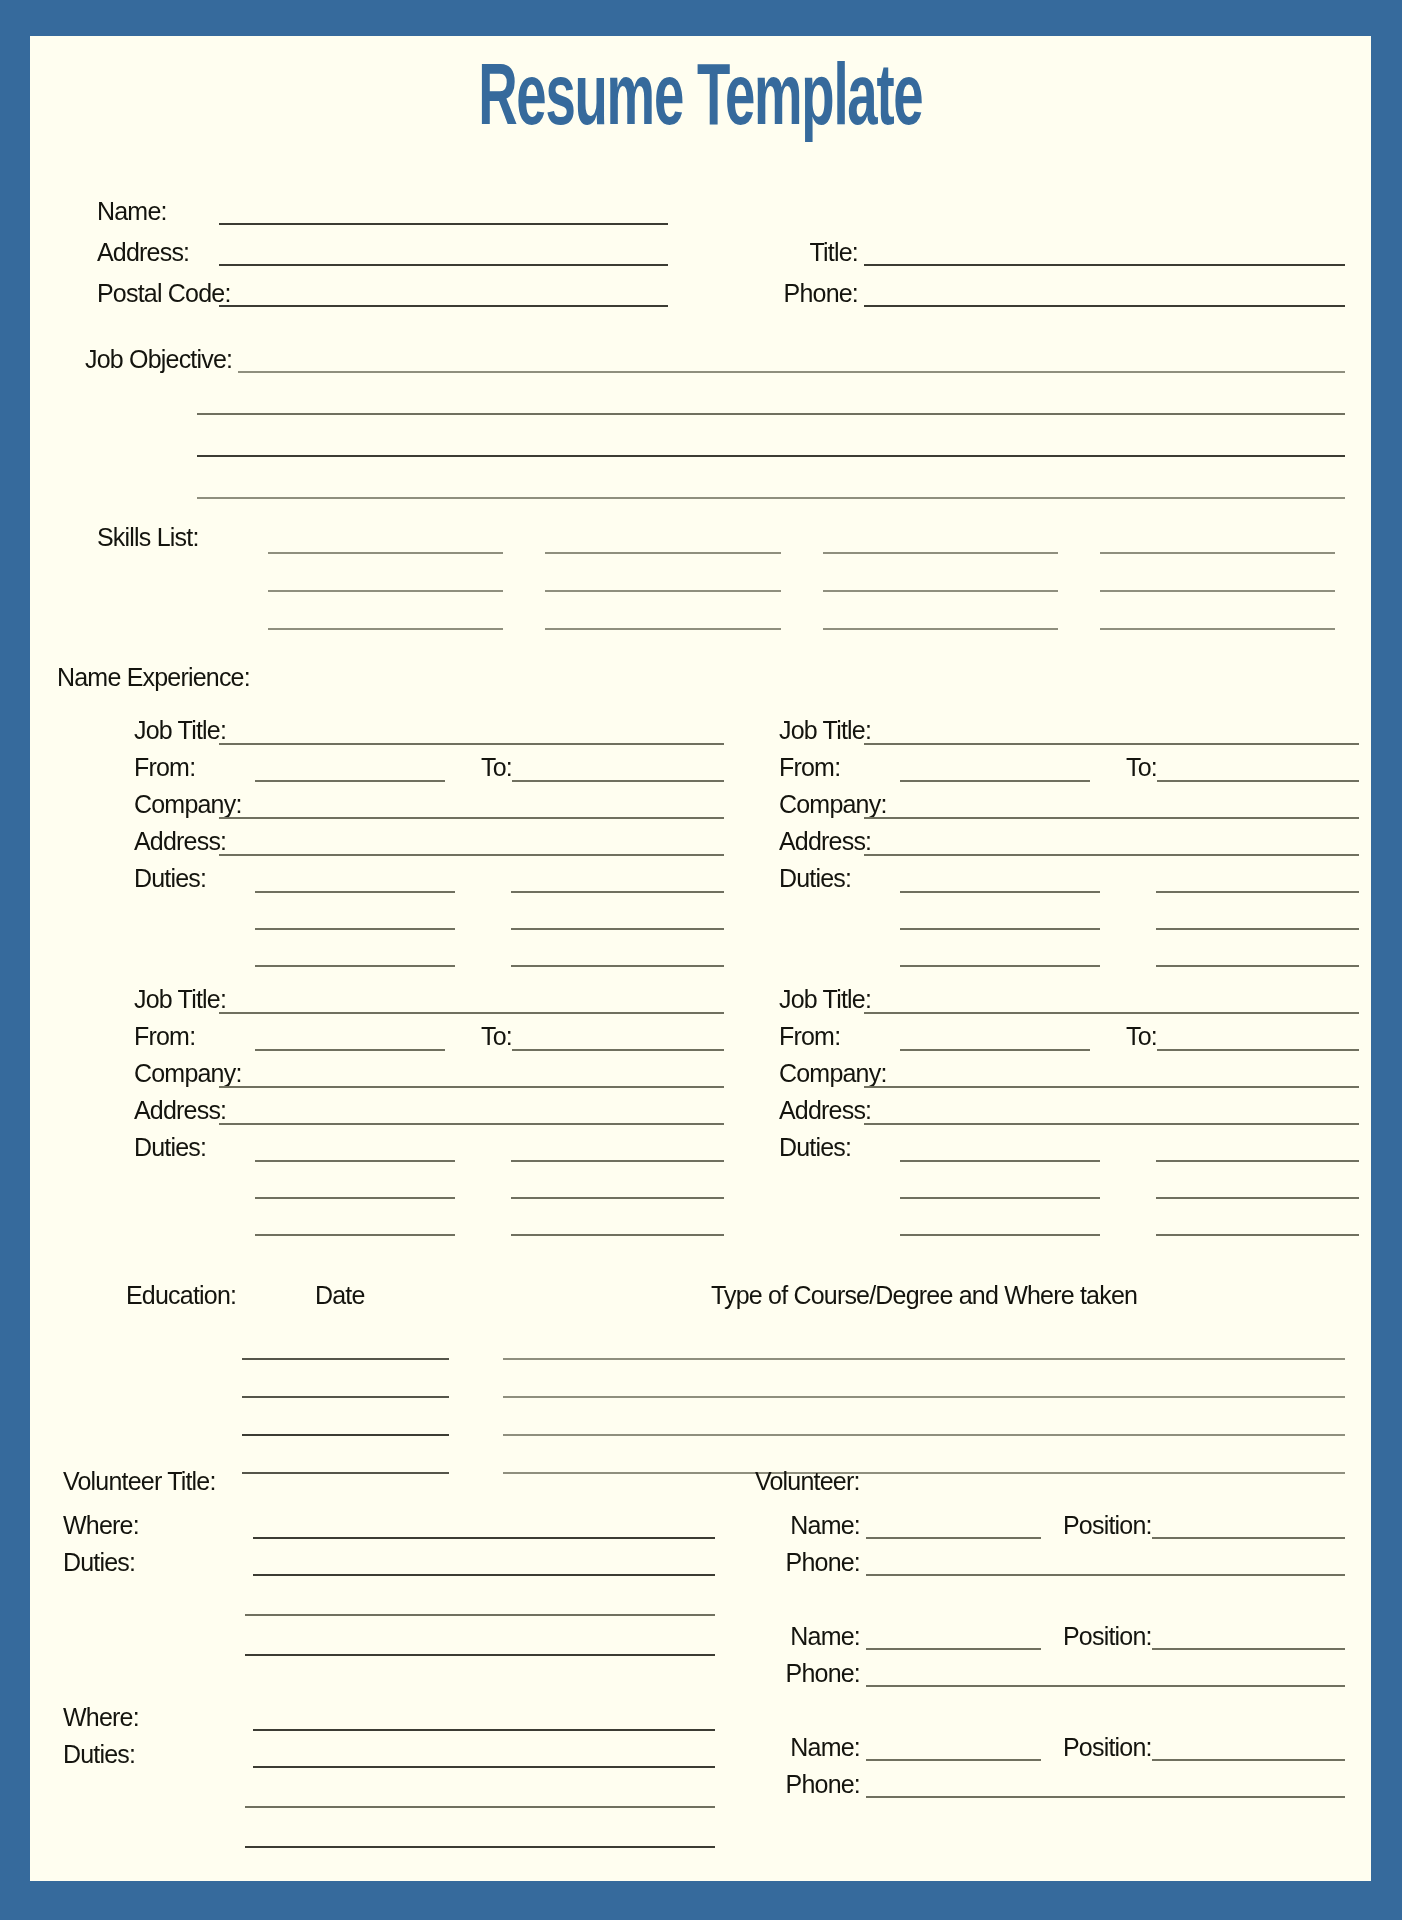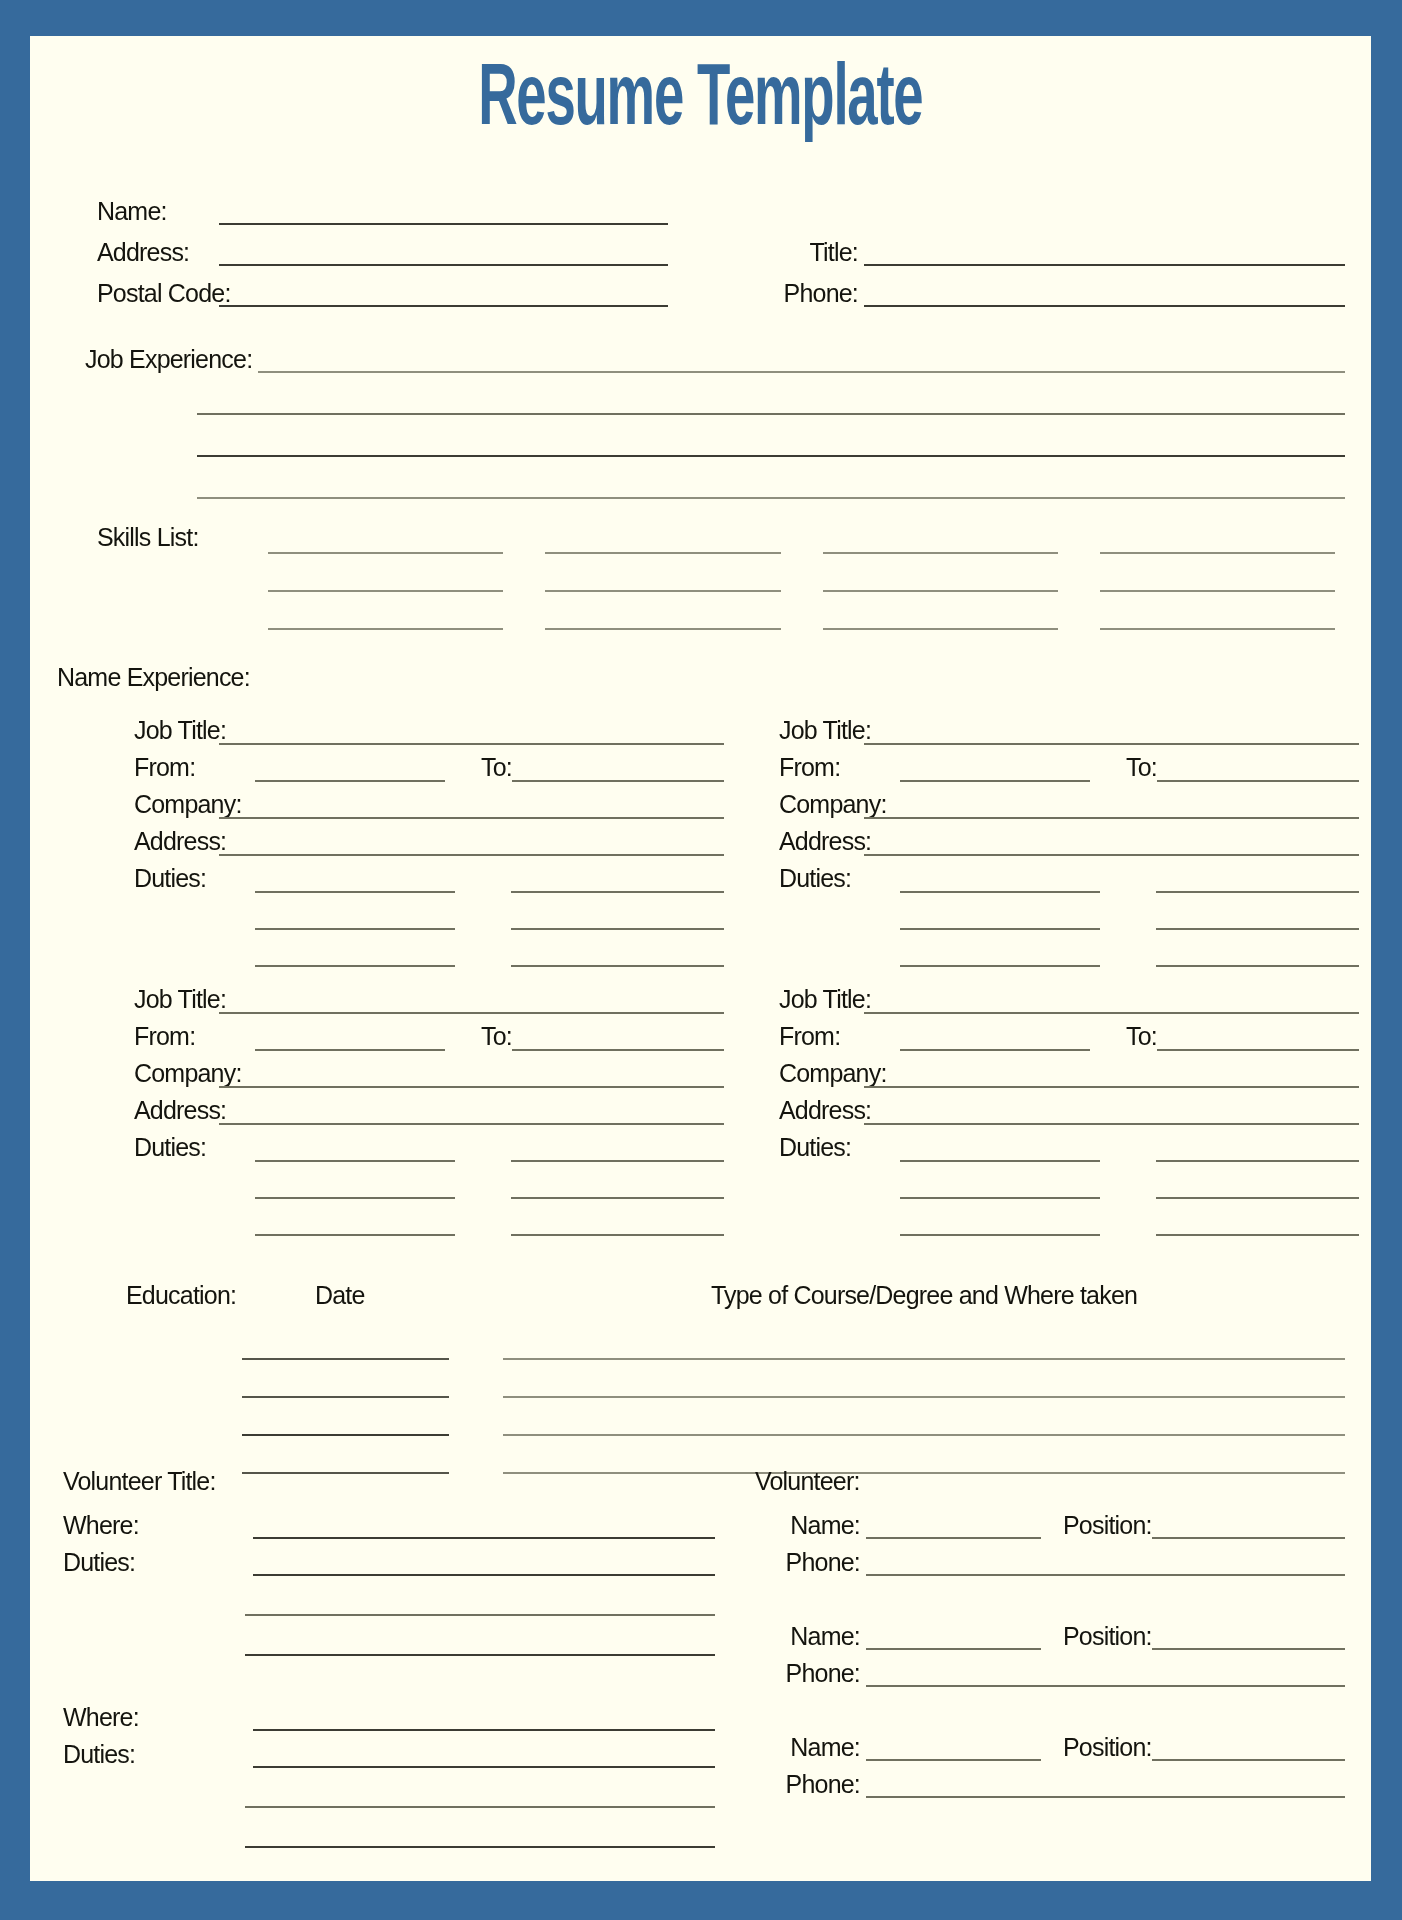--- a/index.html
+++ b/index.html
@@ -117,21 +117,21 @@
         <div class="pgap"></div>
         <div class="pright">
           <span class="lbl prlbl">Phone:</span>
           <span class="ln dark fill"></span>
         </div>
       </div>
     </div>
 
     <div class="objective">
       <div class="row">
-        <span class="lbl" style="padding-right:6px">Job Experience:</span>
+        <span class="lbl" style="padding-right:6px">Job Objective:</span>
         <span class="ln lite fill"></span>
       </div>
       <div class="oline ln"></div>
       <div class="oline ln dark"></div>
       <div class="oline ln lite"></div>
     </div>
 
     <div class="skills">
       <span class="lbl">Skills List:</span>
       <div class="sgrid">

